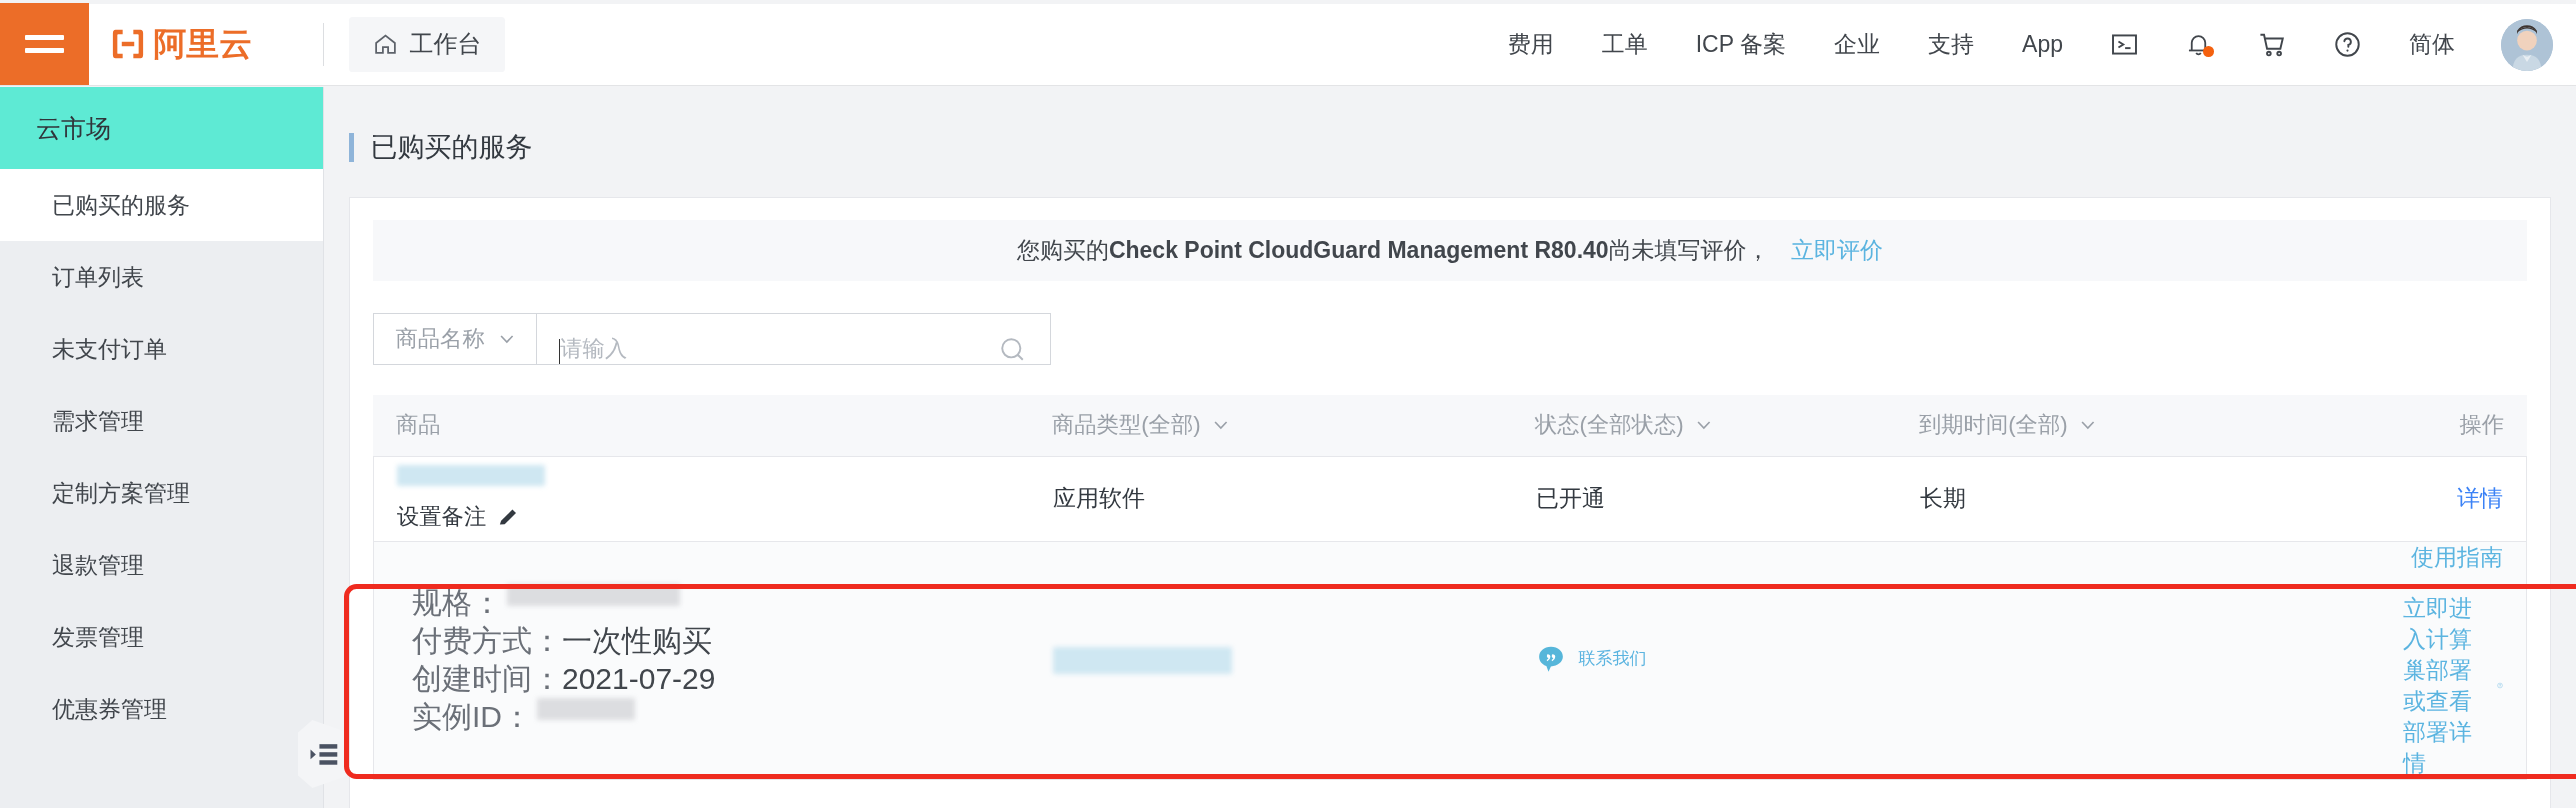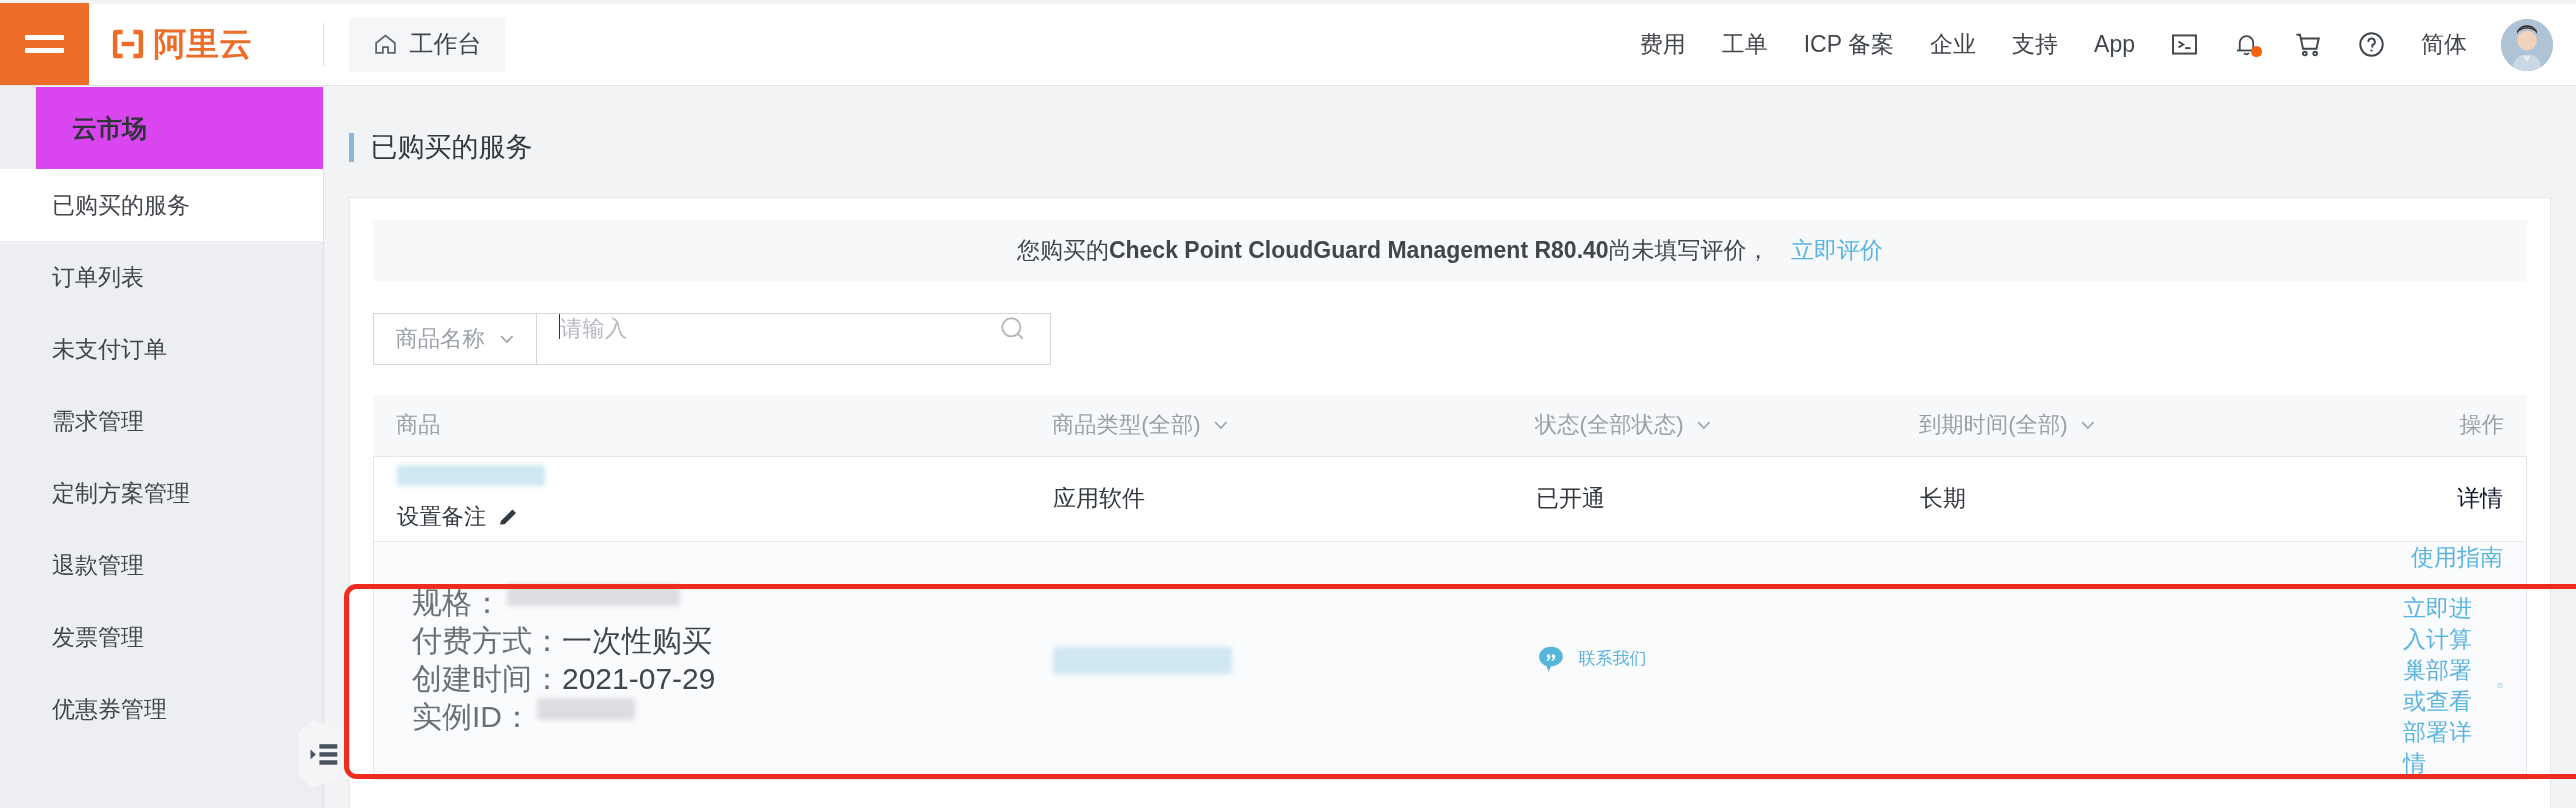--- a/index.html
+++ b/index.html
@@ -40,21 +40,21 @@
     position: absolute; left: 1191px; top: 15px;
     width: 424px; height: 52px;
     background: #f5f6f8; border-radius: 3.6px;
     display: flex; align-items: center; gap: 14.3px; padding: 0 21.5px;
     cursor: text;
   }
   .search-box .ph { font-size: 23px; color: #9da3ac; }
 
   .nav {
     position: absolute; right: 0px; top: 0; height: 82px;
-    display: flex; align-items: center; gap: 0px; padding-right: 23px;
+    display: flex; align-items: center; gap: 12px; padding-right: 23px;
   }
   .nav-item {
     font-size: 23px; color: #41464c; padding: 0 18px; cursor: pointer;
     white-space: nowrap;
   }
   .nav-icon {
     padding: 0 17px; cursor: pointer; position: relative;
     display: flex; align-items: center; justify-content: center;
   }
   .bell-dot {
@@ -66,22 +66,22 @@
     margin-left: 16px; overflow: hidden; cursor: pointer; flex: none;
     background: #a9bfd4;
   }
 
   
   .sidebar {
     position: absolute; left: 0; top: 87px; width: 324px; height: 721px;
     background: #eceef1; border-right: 0.9px solid #e0e2e6;
   }
   .sidebar-title {
-    height: 82px; background: #d946ef; display: flex; align-items: center;
-    padding-left: 36px; font-size: 25px; color: #30343a; font-weight: bold; margin-left: 36px;
+    height: 82px; background: #5eead4; display: flex; align-items: center;
+    padding-left: 36px; font-size: 25px; color: #30343a; font-weight: normal;
   }
   .side-item {
     height: 72px; display: flex; align-items: center; padding-left: 52px;
     font-size: 23px; color: #41464c; cursor: pointer;
   }
   .side-item.active { background: #ffffff; }
 
   .collapse-tab {
     position: absolute; left: 298px; top: 720px;
     width: 50px; height: 68px; cursor: pointer; z-index: 9;
@@ -114,21 +114,21 @@
   .filter-wrap {
     display: flex; height: 52px; border: 0.9px solid #d4d7dc; background: #fff;
     width: 678px;
   }
   .filter-select {
     width: 163px; display: flex; align-items: center; justify-content: space-between;
     padding: 0 19.7px 0 21.5px; border-right: 0.9px solid #d4d7dc;
     font-size: 22.3px; color: #9aa0a8; cursor: pointer;
   }
   .filter-input {
-    flex: 1; display: flex; align-items: flex-start; justify-content: space-between;
+    flex: 1; display: flex; align-items: flex-end; justify-content: space-between;
     padding: 0 23px 0 0; position: relative;
   }
   .filter-input .caret {
     width: 1.8px; height: 25px; background: #333; margin-left: 21.5px; flex: none;
   }
   .filter-input .ph { font-size: 22.3px; color: #b4b9c0; margin-left: 0px; flex: 1; }
 
   .table { margin: 30px 23px 0 23px; }
   .thead {
     height: 61px; background: #f7f8fa; display: flex; align-items: center;
@@ -146,21 +146,21 @@
     display: flex; align-items: center; min-height: 86px;
     font-size: 23px; color: #333940;
   }
   .trow.first { border-top: 0.9px solid #e6e7eb; }
   .redact { background: #cfe7f2; border-radius: 1.8px; filter: blur(2.7px); }
   .redact.gray { background: #dcdde0; }
   .setnote {
     display: inline-flex; align-items: center; gap: 10.7px;
     font-size: 22.3px; color: #333940; cursor: pointer; margin-top: 10.7px;
   }
-  .link { color: #0f172a; text-decoration: none; cursor: pointer; text-align: center; }
+  .link { color: #3b82f6; text-decoration: none; cursor: pointer; text-align: center; }
 
   
   .detail-row {
     position: relative; display: flex; align-items: center;
     border: 0.9px solid #e6e7eb; border-top: none; background: #fafbfc;
     min-height: 179px;
   }
   .detail-list { width: 679px; padding: 21.5px 0 21.5px 38px; }
   .detail-list div {
     font-size: 30px; color: #6b7078; line-height: 38px;

